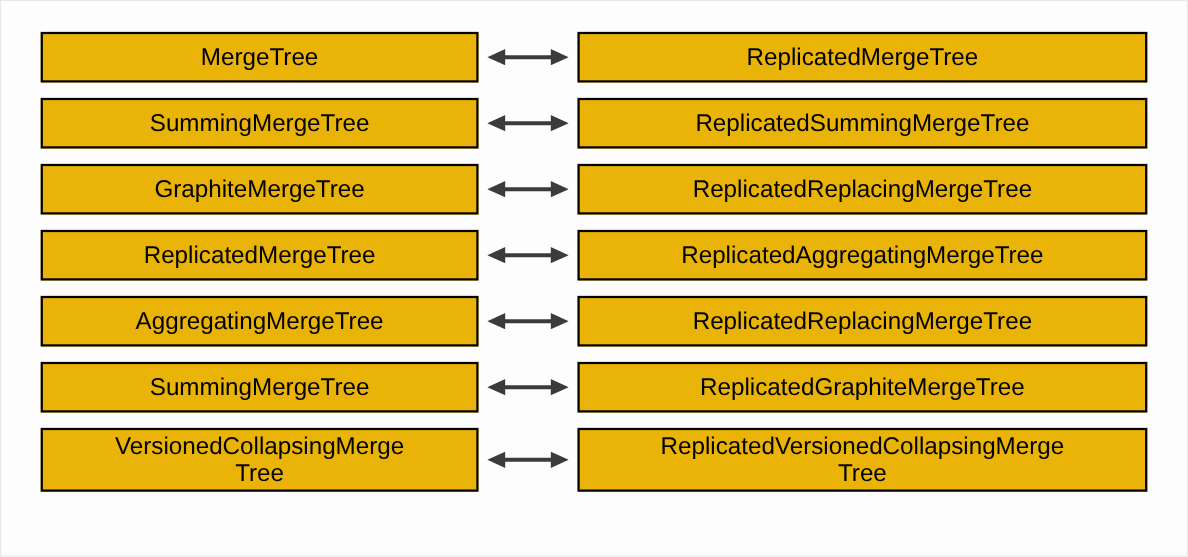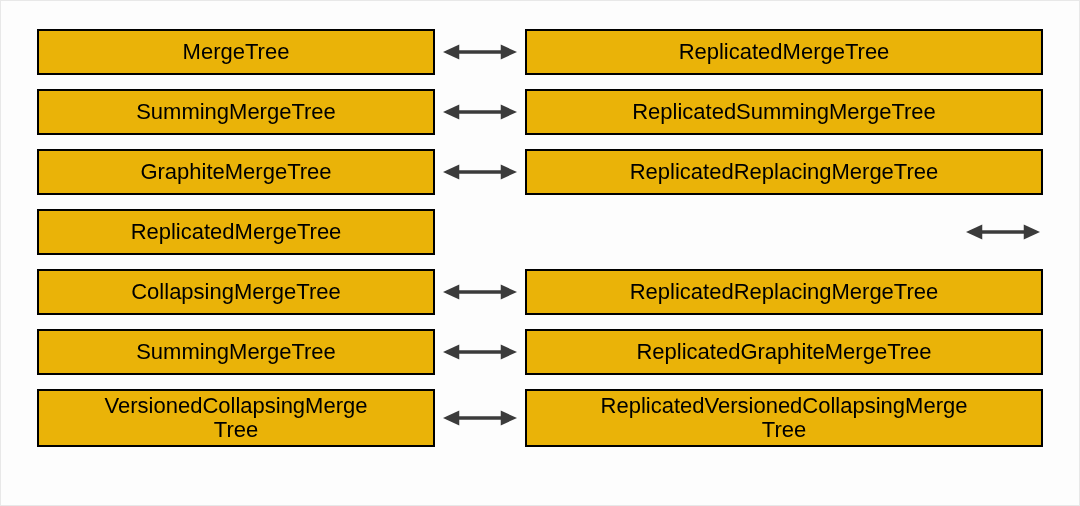--- a/index.html
+++ b/index.html
@@ -100,23 +100,24 @@
     </div>
     <div class="row">
       <div class="cell cell-left">ReplicatedMergeTree</div>
       <div class="arrow-wrap">
         <svg class="arrow-svg" viewBox="0 0 100 28">
           <line x1="12" y1="14" x2="88" y2="14" stroke="#3b3b3b" stroke-width="5"></line>
           <polygon points="0,14 22,4 22,24" fill="#3b3b3b"></polygon>
           <polygon points="100,14 78,4 78,24" fill="#3b3b3b"></polygon>
         </svg>
       </div>
+      <div class="cell cell-right">ReplicatedAggregatingMergeTree</div>
     </div>
     <div class="row">
-      <div class="cell cell-left">CollapsingMergeTree</div>
+      <div class="cell cell-left">AggregatingMergeTree</div>
       <div class="arrow-wrap">
         <svg class="arrow-svg" viewBox="0 0 100 28">
           <line x1="12" y1="14" x2="88" y2="14" stroke="#3b3b3b" stroke-width="5"></line>
           <polygon points="0,14 22,4 22,24" fill="#3b3b3b"></polygon>
           <polygon points="100,14 78,4 78,24" fill="#3b3b3b"></polygon>
         </svg>
       </div>
       <div class="cell cell-right">ReplicatedReplacingMergeTree</div>
     </div>
     <div class="row">

